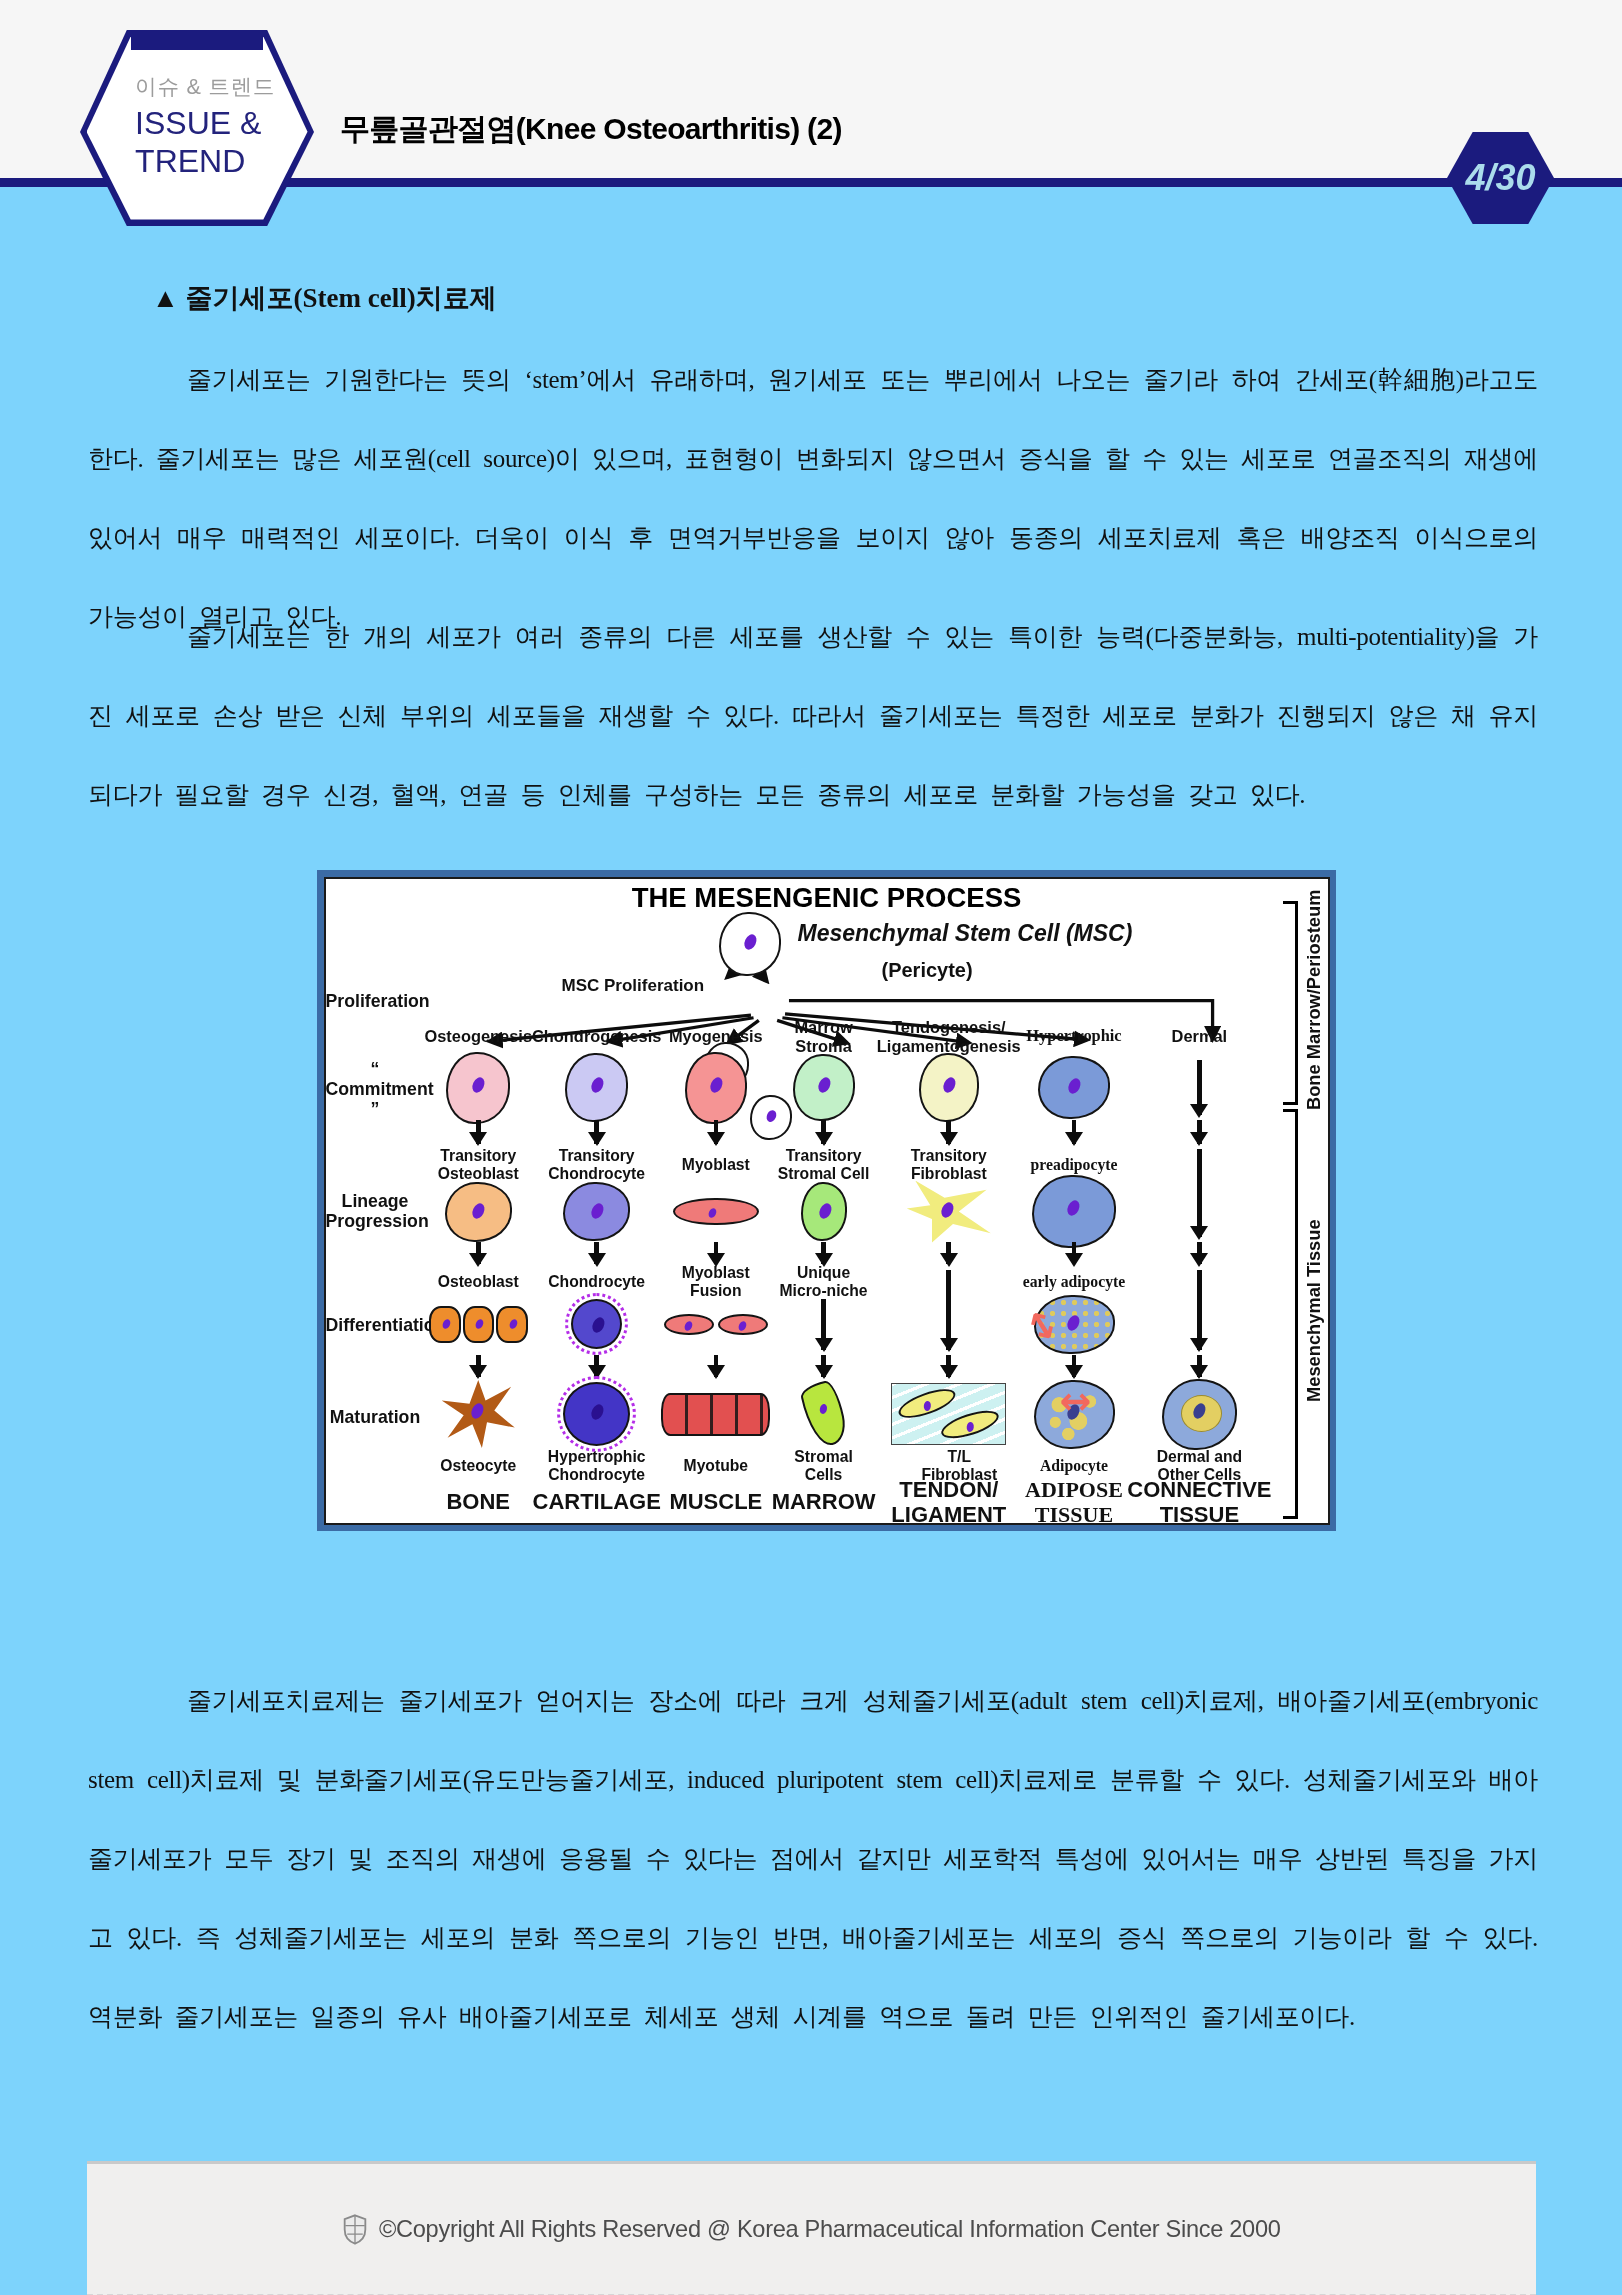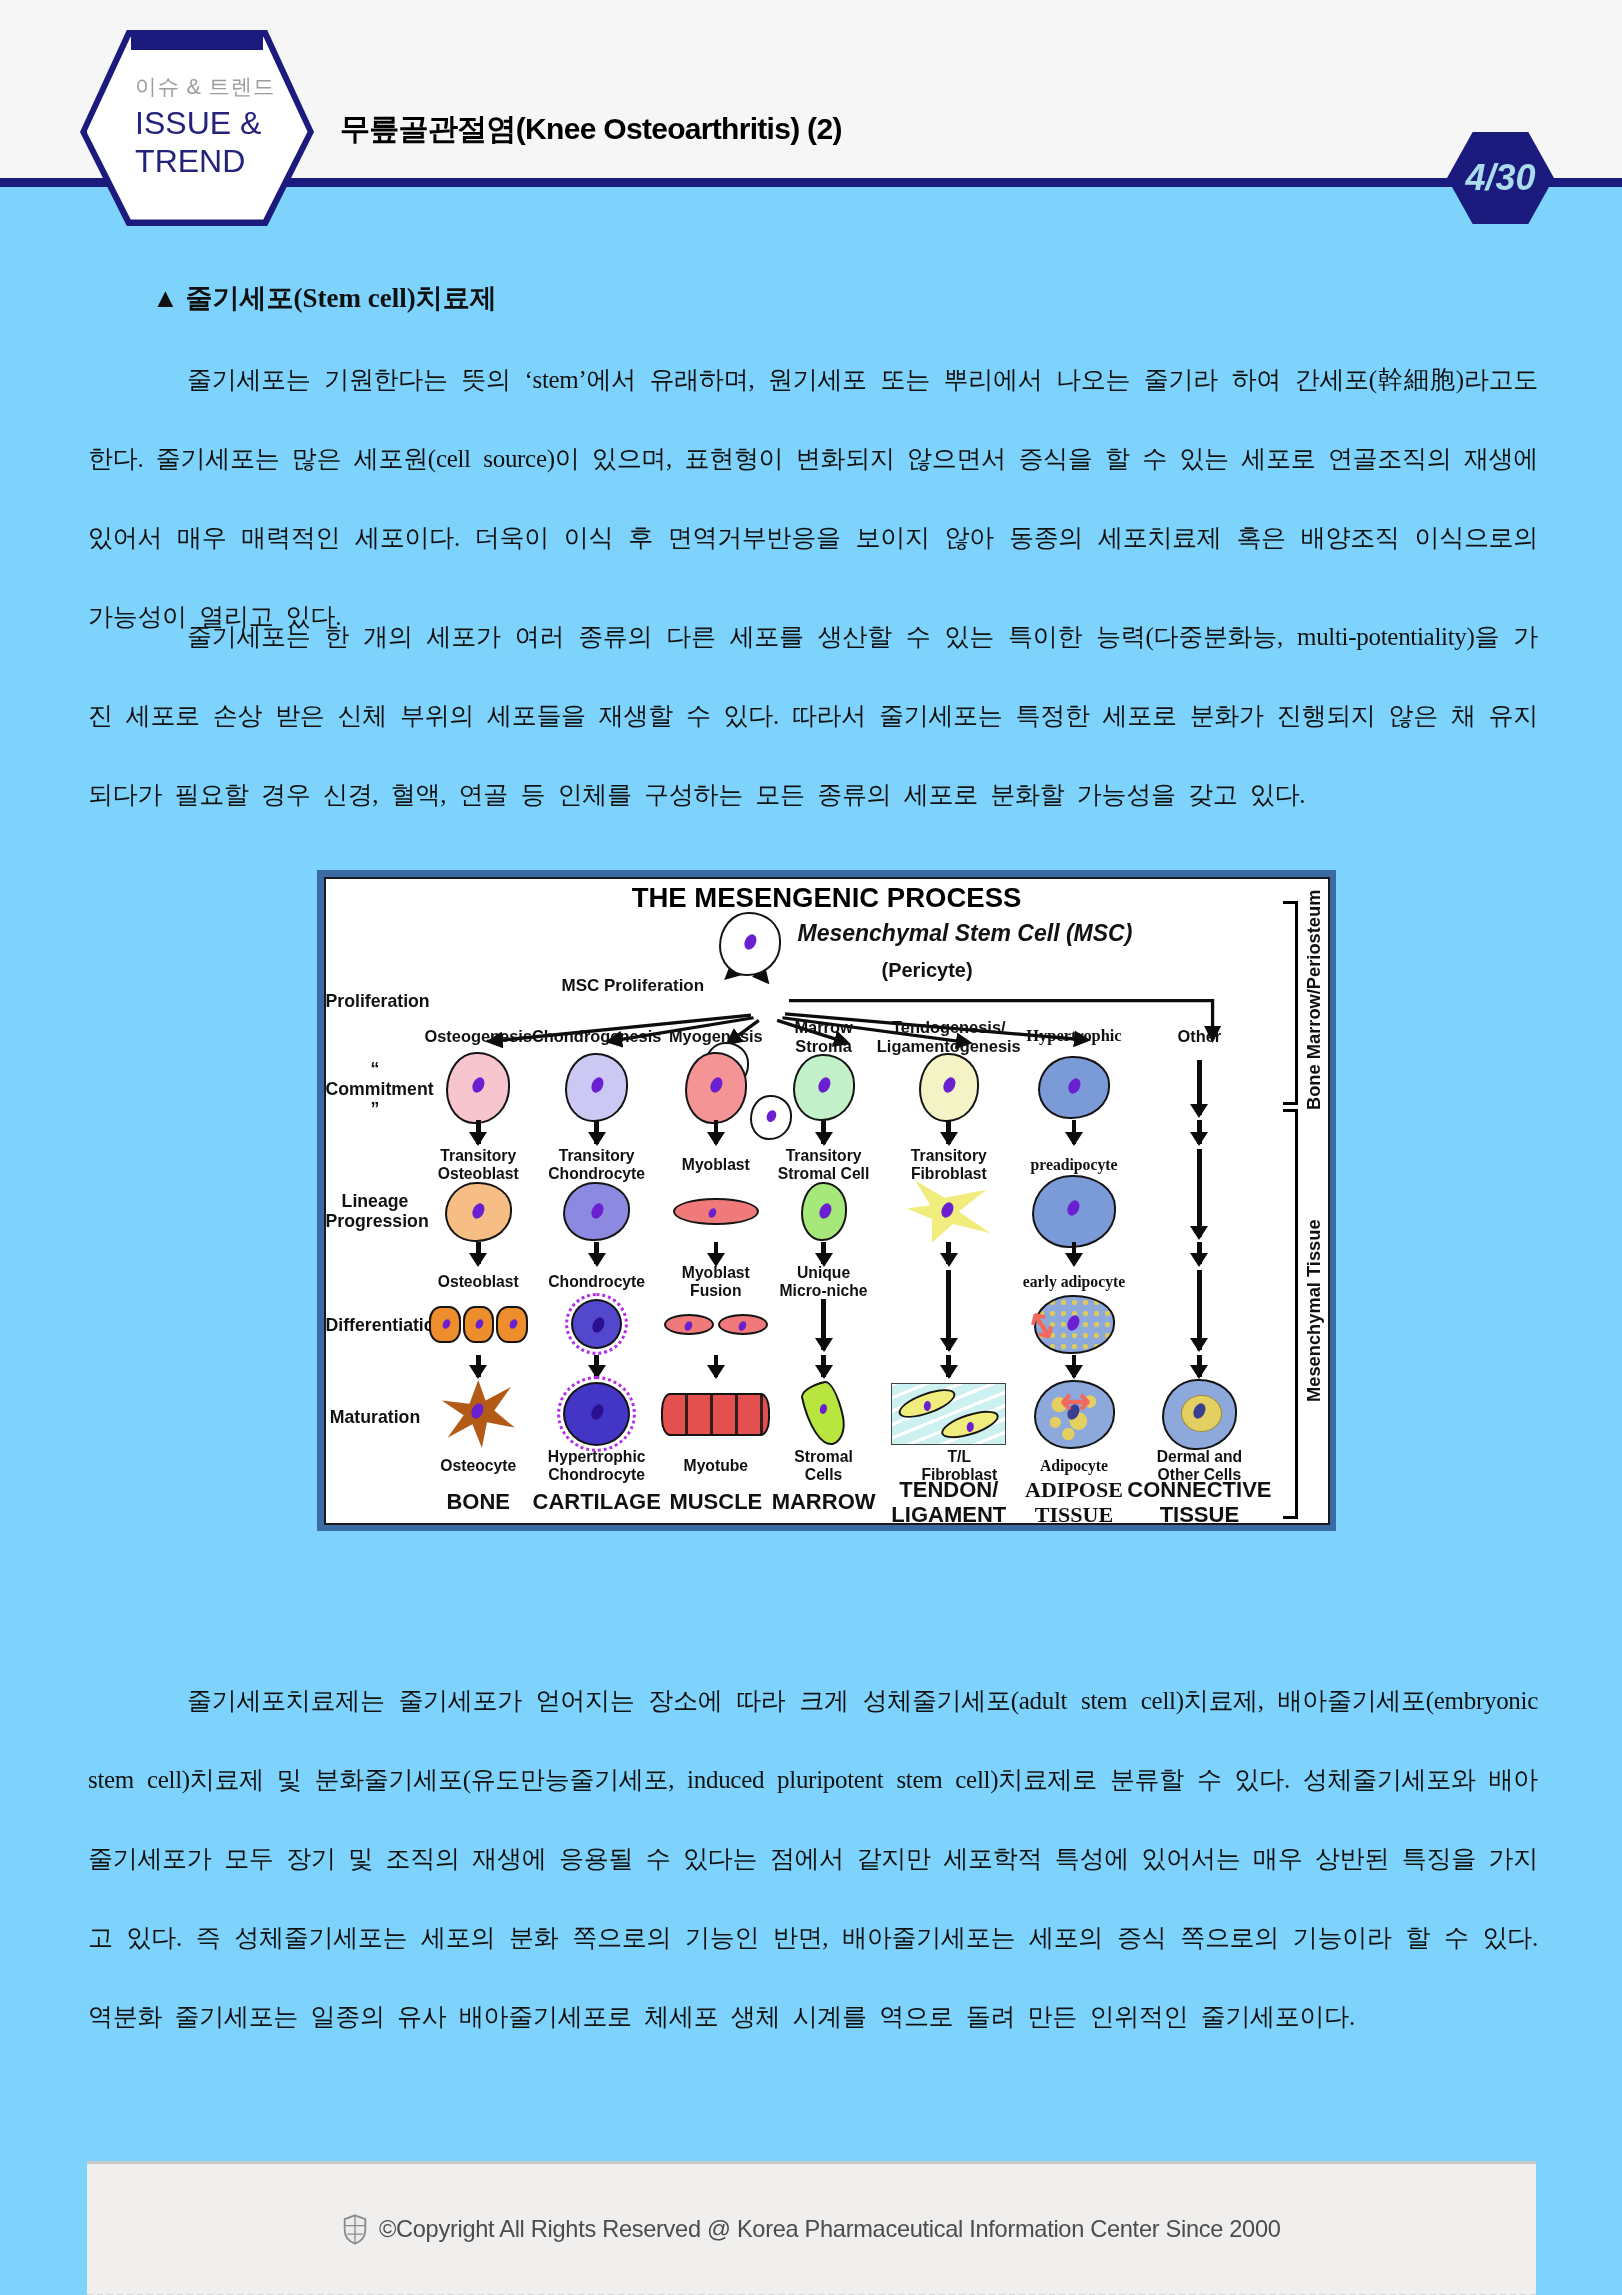--- a/index.html
+++ b/index.html
@@ -418,21 +418,21 @@
             <div class="slot" style="height: 69px;">
               <div class="cell-blob droplets" style="width: 77px; height: 65px; background-color: rgb(141, 169, 219);">
                 <div class="nuc" style="background: rgb(58, 63, 143);"></div>
               </div>
             </div>
             <div class="lbl stage-lbl serif-lbl" style="height: 35px;">Adipocyte</div>
             <div class="lbl tissue serif-lbl" style="height: 38px;">ADIPOSE
 TISSUE</div>
           </div>
           <div class="fcol">
-            <div class="lbl proc" style="height: 42px;">Other</div>
+            <div class="lbl proc" style="height: 42px;">Dermal</div>
             <div class="slot" style="height: 60px;">
               <div class="arr" style="height: 55px;"></div>
             </div>
             <div class="slot" style="height: 29px;">
               <div class="arr" style="height: 23.6px;"></div>
             </div>
             <div class="slot" style="height: 93px;">
               <div class="arr" style="height: 88px;"></div>
             </div>
             <div class="slot" style="height: 27.5px;">

